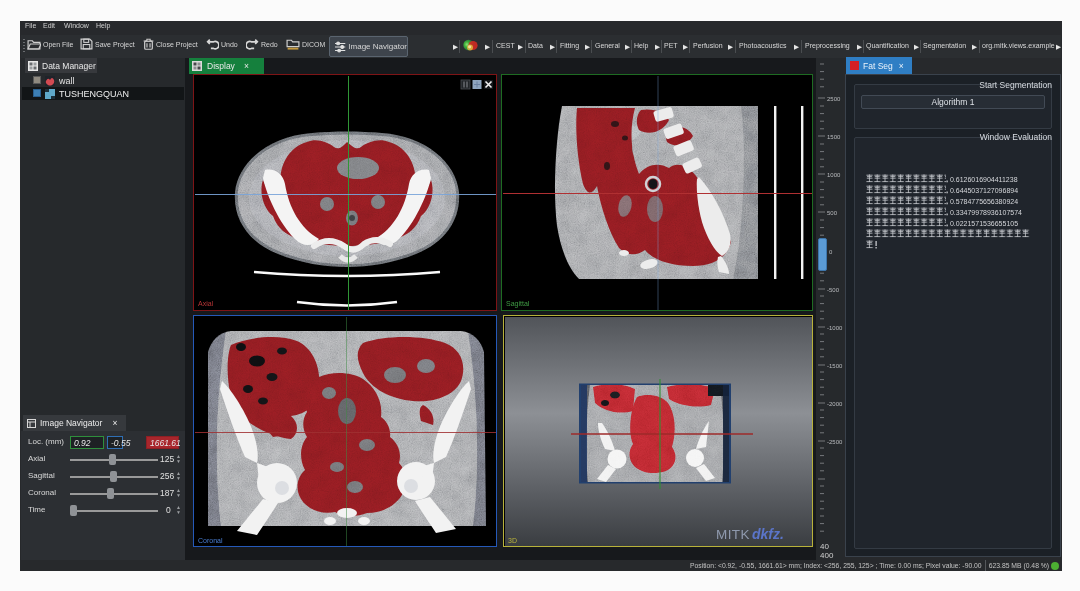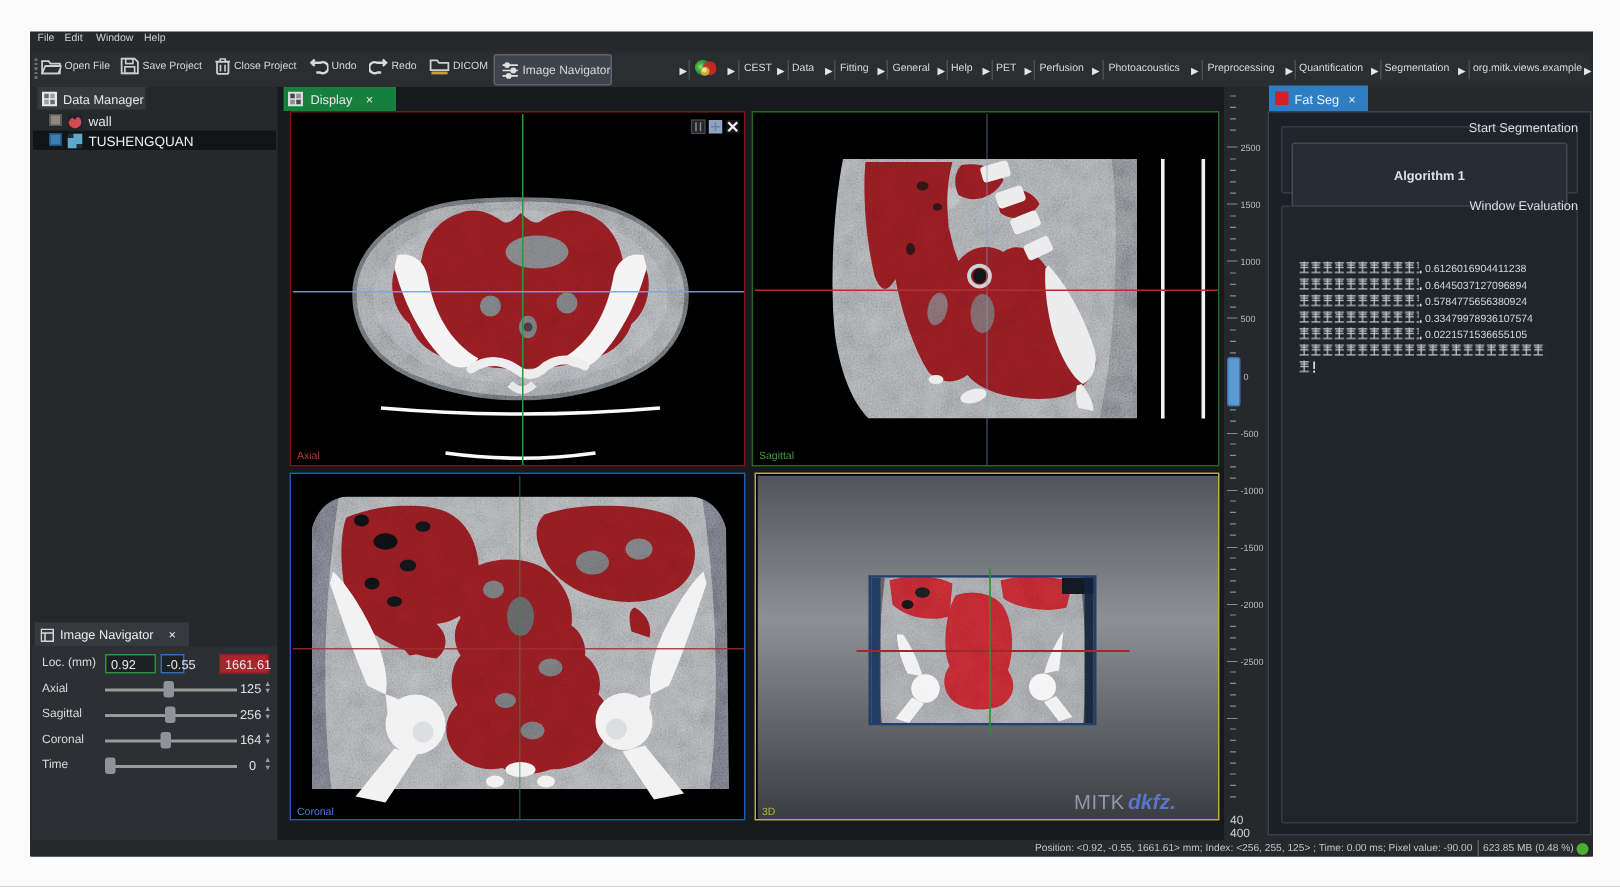--- a/index.html
+++ b/index.html
@@ -15,21 +15,21 @@
   .msep{width:1px;height:13px;background:#4a4d50;margin:0 2px;top:5px;}
   
   .lpanel{left:21px;top:58px;width:164px;height:502px;background:#26292c;}
   .dmtab{left:25px;top:58px;width:72px;height:15px;background:#37393d;color:#e8e8e8;font-size:8.5px;display:flex;align-items:center;gap:4px;padding-left:3px;}
   .treerow{left:33px;height:12px;display:flex;gap:4px;color:#e2e2e2;font-size:9px;}
   .hlrow{left:22px;top:87px;width:162px;height:13px;background:#121517;}
   
   .invtab{left:23px;top:415px;width:103px;height:16px;background:#36393d;color:#ececec;font-size:8.5px;display:flex;align-items:center;gap:4px;padding-left:4px;}
   .inv{left:21px;top:431px;width:164px;height:129px;background:#2c2f33;}
   .invlbl{color:#d9d9d9;font-size:8px;}
-  .spin{height:13px;font-size:8.5px;color:#e8e8e8;display:flex;align-items:center;padding-left:3px;}
+  .spin{height:13px;font-size:8.5px;color:#e8e8e8;display:flex;align-items:center;padding-left:3px;font-style:italic;}
   .sl-track{height:2px;background:#9a9a9a;}
   .sl-handle{width:7px;height:11px;background:#8f9296;border-radius:2px;}
   .sl-val{color:#e0e0e0;font-size:8.5px;}
   
   .ctr{left:185px;top:58px;width:631px;height:502px;background:#17191c;}
   .disptab{left:189px;top:58px;width:75px;height:16px;background:#15803d;color:#e8e8e8;font-size:8.5px;display:flex;align-items:center;gap:5px;padding-left:3px;}
   .vp{background:#000;}
   .vpred{left:193px;top:74px;width:304px;height:237px;border:1.5px solid #7e1416;}
   .vpgrn{left:501px;top:74px;width:312px;height:237px;border:1.5px solid #1e6b22;}
   .vpblu{left:193px;top:315px;width:304px;height:232px;border:1.5px solid #2559b8;}
@@ -223,21 +223,21 @@
   <div class="abs sl-track" style="left:70px;top:459px;width:88px;"></div>
   <div class="abs sl-handle" style="left:109px;top:454px;"></div>
   <div class="abs sl-val" style="left:160px;top:454px;">125</div>
   <div class="abs invlbl" style="left:28px;top:471px;">Sagittal</div>
   <div class="abs sl-track" style="left:70px;top:476px;width:88px;"></div>
   <div class="abs sl-handle" style="left:110px;top:471px;"></div>
   <div class="abs sl-val" style="left:160px;top:471px;">256</div>
   <div class="abs invlbl" style="left:28px;top:488px;">Coronal</div>
   <div class="abs sl-track" style="left:70px;top:493px;width:88px;"></div>
   <div class="abs sl-handle" style="left:107px;top:488px;"></div>
-  <div class="abs sl-val" style="left:160px;top:488px;">164</div>
+  <div class="abs sl-val" style="left:160px;top:488px;">187</div>
   <div class="abs invlbl" style="left:28px;top:505px;">Time</div>
   <div class="abs sl-track" style="left:70px;top:510px;width:88px;"></div>
   <div class="abs sl-handle" style="left:70px;top:505px;"></div>
   <div class="abs sl-val" style="left:166px;top:505px;">0</div>
     <div class="abs" style="left:176px;top:454px;width:6px;height:11px;font-size:5px;color:#9a9da0;line-height:5px;">▲<br>▼</div>
     <div class="abs" style="left:176px;top:471px;width:6px;height:11px;font-size:5px;color:#9a9da0;line-height:5px;">▲<br>▼</div>
     <div class="abs" style="left:176px;top:488px;width:6px;height:11px;font-size:5px;color:#9a9da0;line-height:5px;">▲<br>▼</div>
     <div class="abs" style="left:176px;top:505px;width:6px;height:11px;font-size:5px;color:#9a9da0;line-height:5px;">▲<br>▼</div>
   <div class="abs ctr"></div>
   <div class="abs disptab">
@@ -459,21 +459,21 @@
   </svg>
   <div class="abs lw"></div>
   <div class="abs fstab">
       <span style="width:9px;height:9px;background:#d41f26;display:inline-block;"></span>
       <span class="txt">Fat Seg</span>
       <span class="txt" style="margin-left:2px;">×</span>
     </div>
   <div class="abs rpanel"></div>
   <div class="abs grp" style="left:854px;top:84px;width:198px;height:45px;"></div>
   <div class="abs grplbl" style="left:854px;top:80px;width:198px;">Start Segmentation</div>
-  <div class="abs btn" style="left:861px;top:95px;width:184px;height:43px;font-weight:bold;">Algorithm 1</div>
+  <div class="abs btn" style="left:861px;top:95px;width:184px;height:14px;">Algorithm 1</div>
   <div class="abs grp" style="left:854px;top:137px;width:198px;height:412px;"></div>
   <div class="abs grplbl" style="left:854px;top:132px;width:198px;">Window Evaluation</div>
   <div class="abs resline" style="left:866px;top:174px;"><svg class="cjkrun" width="82" height="9">
         <rect width="80" height="9" fill="url(#hz)"></rect>
         <rect x="80.5" y="6.5" width="1.2" height="1.8" fill="#d4d6da"></rect>
       </svg>&nbsp;0.6126016904411238</div>
   <div class="abs resline" style="left:866px;top:185px;"><svg class="cjkrun" width="82" height="9">
         <rect width="80" height="9" fill="url(#hz)"></rect>
         <rect x="80.5" y="6.5" width="1.2" height="1.8" fill="#d4d6da"></rect>
       </svg>&nbsp;0.6445037127096894</div>

